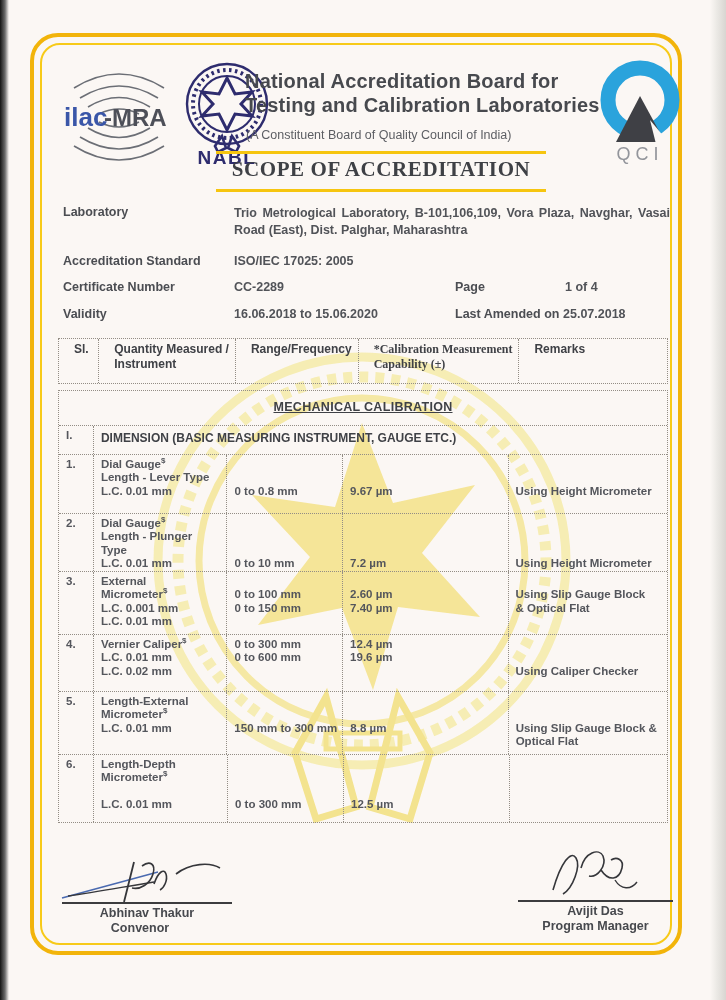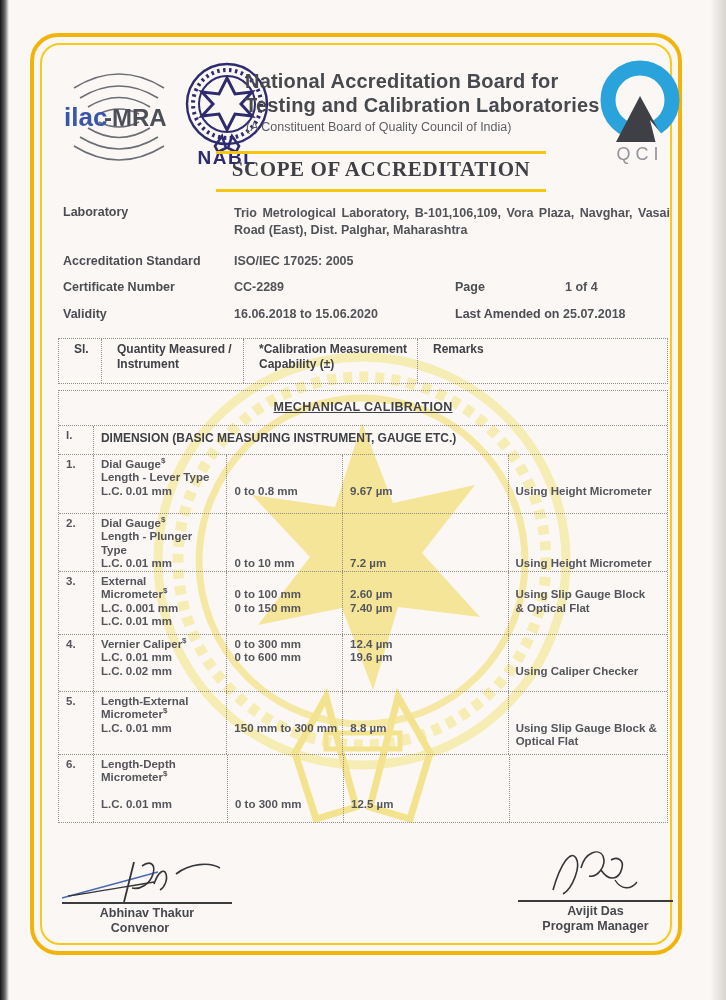--- a/index.html
+++ b/index.html
@@ -14,21 +14,21 @@
   .scan-edge-right { position:absolute; right:0; top:0; width:16px; height:1000px;
     background:linear-gradient(to left,#d8d5d1,#eceae6 60%, rgba(255,255,255,0)); }
   .frame-outer { position:absolute; left:30px; top:33px; width:652px; height:922px;
     border:4px solid #f2b40a; border-radius:28px; }
   .frame-inner { position:absolute; left:40px; top:43px; width:632px; height:902px;
     border:2px solid #f7ca18; border-radius:20px; }
   .abs { position:absolute; }
   
   .org1 { left:245px; top:70px; font-size:20px; font-weight:bold; color:#47494e; letter-spacing:.2px; }
   .org2 { left:245px; top:94px; font-size:20px; font-weight:bold; color:#47494e; letter-spacing:.2px; }
-  .orgsub { left:246px; top:120px; font-size:12.5px; color:#5c5e63; }
+  .orgsub { left:246px; top:128px; font-size:12.5px; color:#5c5e63; }
   .rule-y { height:3px; background:#f6c50f; }
   .doc-title { left:215px; top:157px; width:332px; text-align:center;
     font-family:"Liberation Serif", serif; font-weight:bold; font-size:21px;
     color:#3e4045; letter-spacing:.6px; }
   
   .meta-label { font-size:12.5px; font-weight:bold; color:#4b4d52; }
   .meta-value { font-size:12.5px; font-weight:bold; color:#515358; }
   .lab-value { width:436px; text-align:justify; line-height:17px; }
   
   .tblbox { border:1px dotted #938d85; background:transparent; }
@@ -127,21 +127,24 @@
 
   <div class="abs tblbox" id="tbl-header" style="left:58px; top:338px; width:610px; height:46px;">
       <div class="trow first hdr" style="height: 44px;">
         <div class="tcell" style="width: 35px;">
           <div class="ln">Sl.</div>
         </div>
         <div class="tcell" style="width: 134px;">
           <div class="ln">Quantity Measured /</div>
           <div class="ln">Instrument</div>
         </div>
-        <div class="tcell" style="width: 166px;">
+        <div class="tcell" style="width: 116px;">
+          <div class="ln">Range/Frequency</div>
+        </div>
+        <div class="tcell" style="width: 166px; font-family: Liberation Serif, serif;">
           <div class="ln">*Calibration Measurement</div>
           <div class="ln">Capability (±)</div>
         </div>
         <div class="tcell last" style="width: 159px;">
           <div class="ln">Remarks</div>
         </div>
       </div>
     </div>
 
   <div class="abs tblbox" id="tbl-body" style="left:58px; top:390px; width:610px;">

